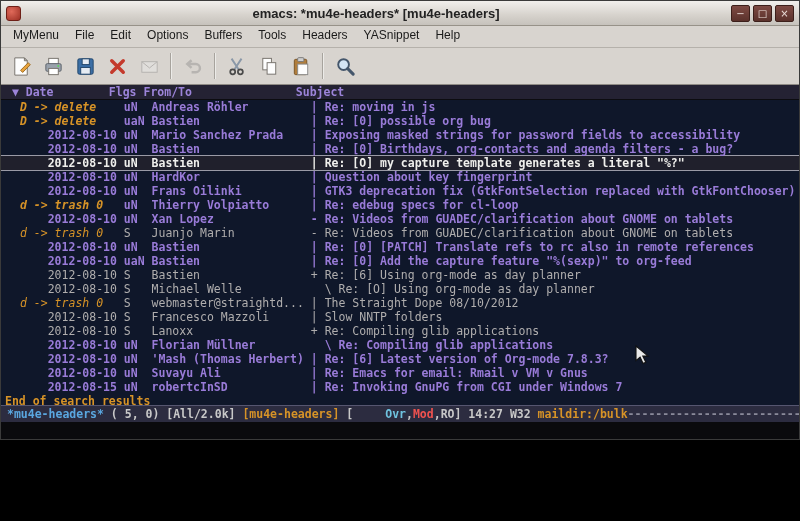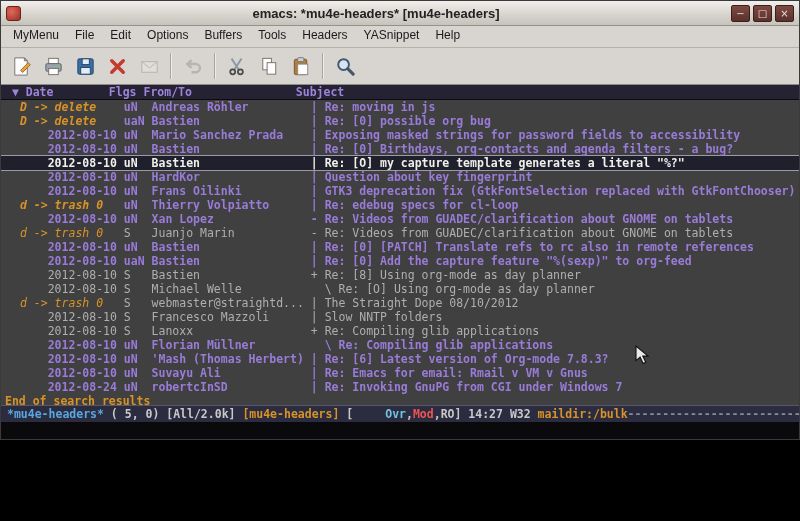--- a/index.html
+++ b/index.html
@@ -46,21 +46,21 @@
   .tb-btn {
     width:32px; height:31px; background:transparent; border:1px solid transparent;
     display:flex; align-items:center; justify-content:center; border-radius:3px;
   }
   .tb-btn svg { width:23px; height:23px; }
   .tb-btn.disabled svg { opacity:.38; filter:grayscale(1); }
   .tb-sep { width:2px; height:26px; margin:0 5px;
     border-left:1px solid #a7a39d; border-right:1px solid #ecebe8; }
   
   .content {
-    flex:1 1 auto; background:#404040; overflow:hidden;
+    flex:1 1 auto; background:#0f172a; overflow:hidden;
     font-family:"DejaVu Sans Mono",monospace; font-size:11.5px;
     display:flex; flex-direction:column;
   }
   .header-line {
     flex:0 0 15px; height:15px; line-height:15px; padding-left:4px;
     background:#242233; color:#9c84d9; font-weight:bold; white-space:pre;
     border-bottom:1px solid #0c0c10;
   }
   .rows { flex:0 0 auto; }
   .row { height:14px; line-height:14px; white-space:pre; padding-left:19px; overflow:hidden; }
@@ -195,29 +195,29 @@
         <div class="row face-unread"><span class="seg-date">    2012-08-10</span><span class="seg-rest"> uN  Mario Sanchez Prada    | Exposing masked strings for password fields to accessibility</span></div>
         <div class="row face-unread"><span class="seg-date">    2012-08-10</span><span class="seg-rest"> uN  Bastien                | Re: [0] Birthdays, org-contacts and agenda filters - a bug?</span></div>
         <div class="row face-current"><span class="seg-date">    2012-08-10</span><span class="seg-rest"> uN  Bastien                | Re: [O] my capture template generates a literal "%?"</span></div>
         <div class="row face-unread"><span class="seg-date">    2012-08-10</span><span class="seg-rest"> uN  HardKor                | Question about key fingerprint</span></div>
         <div class="row face-unread"><span class="seg-date">    2012-08-10</span><span class="seg-rest"> uN  Frans Oilinki          | GTK3 deprecation fix (GtkFontSelection replaced with GtkFontChooser)</span></div>
         <div class="row face-unread"><span class="seg-date marked">d -&gt; trash 0  </span><span class="seg-rest"> uN  Thierry Volpiatto      | Re: edebug specs for cl-loop</span></div>
         <div class="row face-unread"><span class="seg-date">    2012-08-10</span><span class="seg-rest"> uN  Xan Lopez              - Re: Videos from GUADEC/clarification about GNOME on tablets</span></div>
         <div class="row face-read"><span class="seg-date marked">d -&gt; trash 0  </span><span class="seg-rest"> S   Juanjo Marin           - Re: Videos from GUADEC/clarification about GNOME on tablets</span></div>
         <div class="row face-unread"><span class="seg-date">    2012-08-10</span><span class="seg-rest"> uN  Bastien                | Re: [0] [PATCH] Translate refs to rc also in remote references</span></div>
         <div class="row face-unread"><span class="seg-date">    2012-08-10</span><span class="seg-rest"> uaN Bastien                | Re: [0] Add the capture feature "%(sexp)" to org-feed</span></div>
-        <div class="row face-read"><span class="seg-date">    2012-08-10</span><span class="seg-rest"> S   Bastien                + Re: [8] Using org-mode as day planner</span></div>
+        <div class="row face-read"><span class="seg-date">    2012-08-10</span><span class="seg-rest"> S   Bastien                + Re: [6] Using org-mode as day planner</span></div>
         <div class="row face-read"><span class="seg-date">    2012-08-10</span><span class="seg-rest"> S   Michael Welle            \ Re: [O] Using org-mode as day planner</span></div>
         <div class="row face-read"><span class="seg-date marked">d -&gt; trash 0  </span><span class="seg-rest"> S   webmaster@straightd... | The Straight Dope 08/10/2012</span></div>
         <div class="row face-read"><span class="seg-date">    2012-08-10</span><span class="seg-rest"> S   Francesco Mazzoli      | Slow NNTP folders</span></div>
         <div class="row face-read"><span class="seg-date">    2012-08-10</span><span class="seg-rest"> S   Lanoxx                 + Re: Compiling glib applications</span></div>
         <div class="row face-unread"><span class="seg-date">    2012-08-10</span><span class="seg-rest"> uN  Florian Müllner          \ Re: Compiling glib applications</span></div>
         <div class="row face-unread"><span class="seg-date">    2012-08-10</span><span class="seg-rest"> uN  'Mash (Thomas Herbert) | Re: [6] Latest version of Org-mode 7.8.3?</span></div>
         <div class="row face-unread"><span class="seg-date">    2012-08-10</span><span class="seg-rest"> uN  Suvayu Ali             | Re: Emacs for email: Rmail v VM v Gnus</span></div>
-        <div class="row face-unread"><span class="seg-date">    2012-08-24</span><span class="seg-rest"> uN  robertcInSD            | Re: Invoking GnuPG from CGI under Windows 7</span></div>
+        <div class="row face-unread"><span class="seg-date">    2012-08-15</span><span class="seg-rest"> uN  robertcInSD            | Re: Invoking GnuPG from CGI under Windows 7</span></div>
       </div>
     <div class="end-marker">End of search results</div>
   </div>
 
   <div class="modeline"><span class="ml-blue">*mu4e-headers*</span><span class="ml-default"> ( 5, 0) [All/2.0k] </span><span class="ml-orange">[mu4e-headers]</span><span class="ml-default"> [</span><span class="ml-cyan">Ovr</span><span class="ml-default">,</span><span class="ml-red">Mod</span><span class="ml-default">,RO]</span><span class="ml-default"> 14:27 W32 </span><span class="ml-orange">maildir:/bulk</span><span class="ml-dim">------------------------------------------------------------</span></div>
   <div class="echo"></div>
 
   <svg class="cursor" viewBox="0 0 15 21">
     <polygon points="1,1 1,15.6 5.1,12.2 8.1,18.6 10.8,17.3 7.8,11.1 13.1,11.1" fill="#e8e8e8" stroke="#111" stroke-width="1.1"></polygon>
   </svg>

